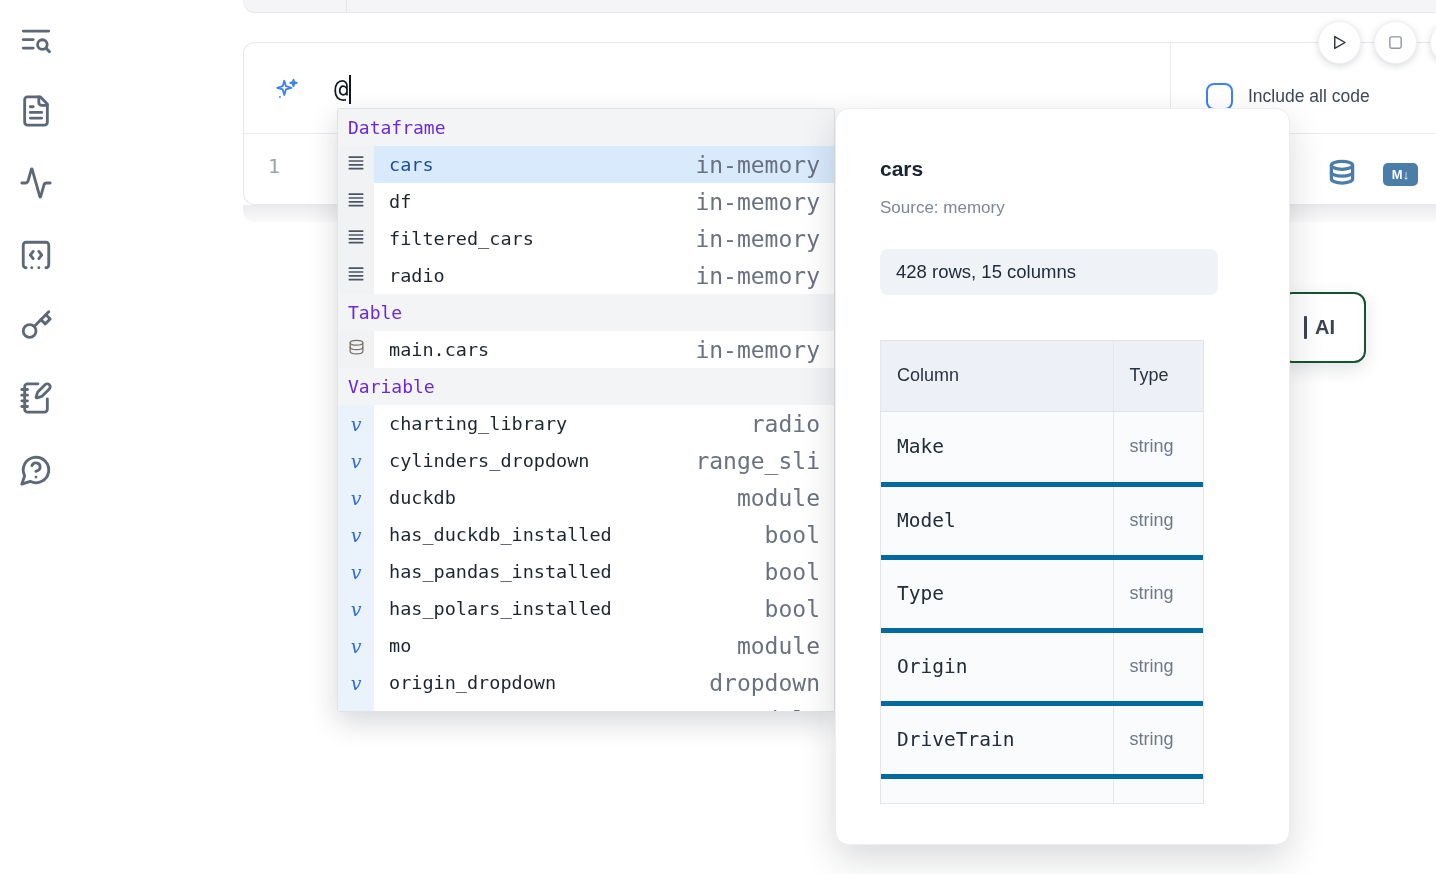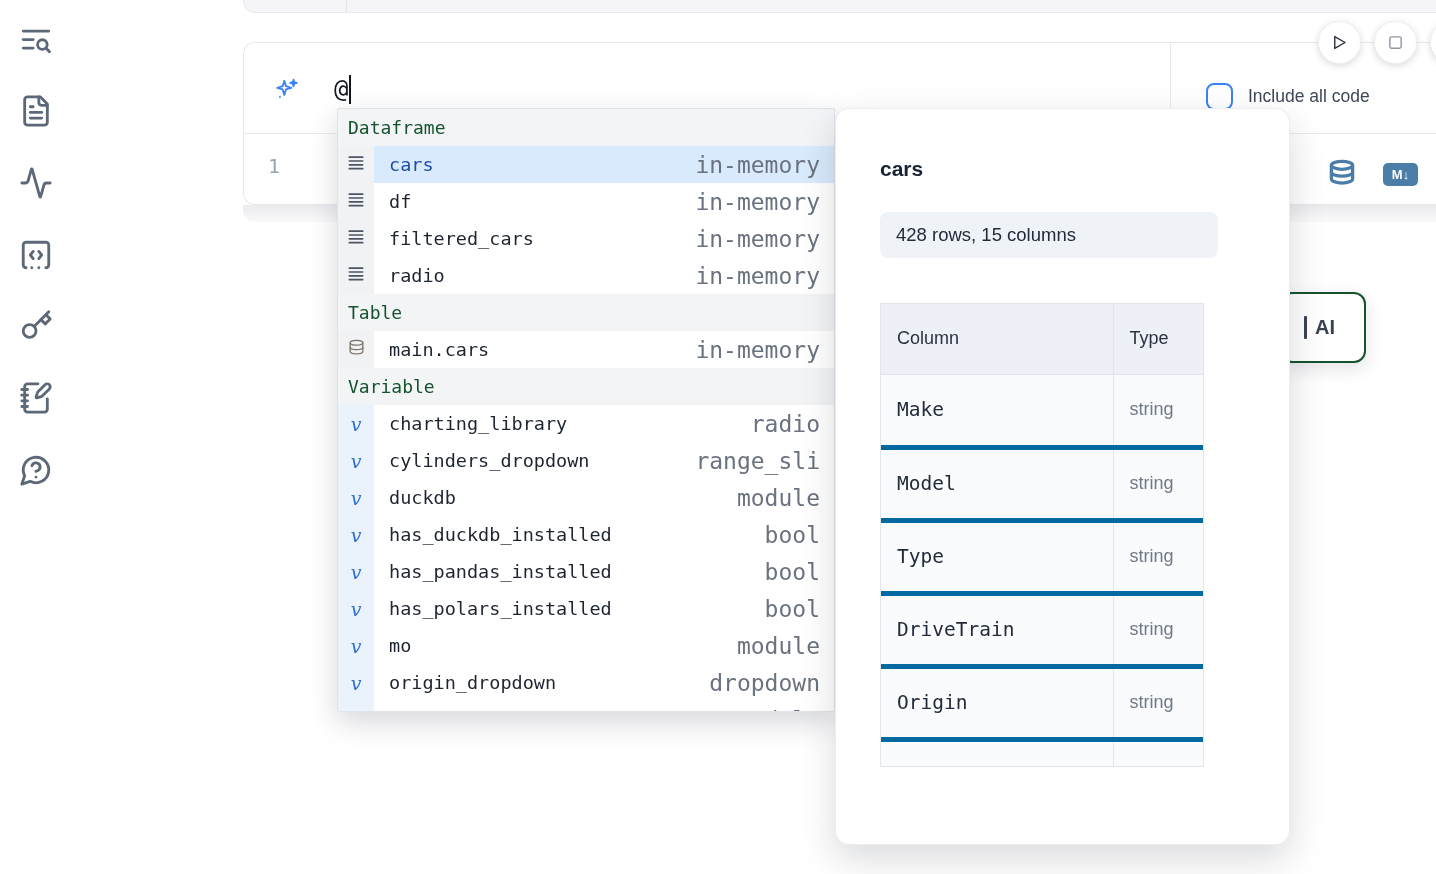--- a/index.html
+++ b/index.html
@@ -54,21 +54,21 @@
   
   .circle-btn { position:absolute; width:43px; height:43px; border-radius:50%; background:#fff;
                 border:1px solid #f0f0f3; box-shadow:0 2px 7px rgba(40,48,70,.18);
                 display:flex; align-items:center; justify-content:center; z-index:6; cursor:pointer; }
   .circle-btn svg { stroke-linecap:round; stroke-linejoin:round; fill:none; }
 
   
   .completion { position:absolute; left:337px; top:108px; width:498px; height:604px;
                 background:#fff; border:1px solid #e0e3e8; border-radius:2px;
                 box-shadow:0 10px 28px rgba(25,32,50,.18); overflow:hidden; z-index:5; }
-  .comp-header { height:37px; background:#f3f4f6; color:#14532d; font-size:18px;
+  .comp-header { height:37px; background:#f3f4f6; color:#6d28d9; font-size:18px;
                  display:flex; align-items:center; padding-left:10px; }
   .comp-item { height:37px; display:flex; align-items:stretch; background:#fff; cursor:pointer; }
   .comp-gutter { width:36px; flex:none; background:#f1f2f4; display:flex;
                  align-items:center; justify-content:center; }
   .comp-gutter.var { background:#eaf2fc; }
   .comp-body { flex:1; display:flex; align-items:center; padding:0 14px 0 15px; overflow:hidden; }
   .comp-item.selected .comp-body { background:#d9eafc; }
   .comp-name { font-size:18.5px; color:#1e2531; white-space:nowrap; }
   .comp-item.selected .comp-name { color:#1c4da1; }
   .comp-meta { margin-left:auto; font-size:23px; color:#6a7280; white-space:nowrap; }
@@ -384,20 +384,21 @@
         </div>
       <div class="comp-body">
         <span class="comp-name mono">pd</span>
         <span class="comp-meta mono">module</span>
       </div>
     </div>
   </div>
 
   <div class="panel">
     <div class="panel-title">cars</div>
+    <div class="panel-source">Source: memory</div>
     <div class="panel-pill">428 rows, 15 columns</div>
     <div class="panel-tablewrap">
       <table class="schema">
         <thead>
             <tr>
           <th>Column</th>
           <th>Type</th>
         </tr>
           </thead>
         <tbody id="schema-body">
@@ -410,26 +411,26 @@
       <td class="col-name">Model</td>
       <td class="col-type">string</td>
     </tr>
 
     <tr>
       <td class="col-name">Type</td>
       <td class="col-type">string</td>
     </tr>
 
     <tr>
+      <td class="col-name">Origin</td>
+      <td class="col-type">string</td>
+    </tr>
+
+    <tr>
       <td class="col-name">DriveTrain</td>
-      <td class="col-type">string</td>
-    </tr>
-
-    <tr>
-      <td class="col-name">Origin</td>
       <td class="col-type">string</td>
     </tr>
 
     <tr>
       <td class="col-name"></td>
       <td class="col-type"></td>
     </tr>
   </tbody>
       </table>
     </div>

